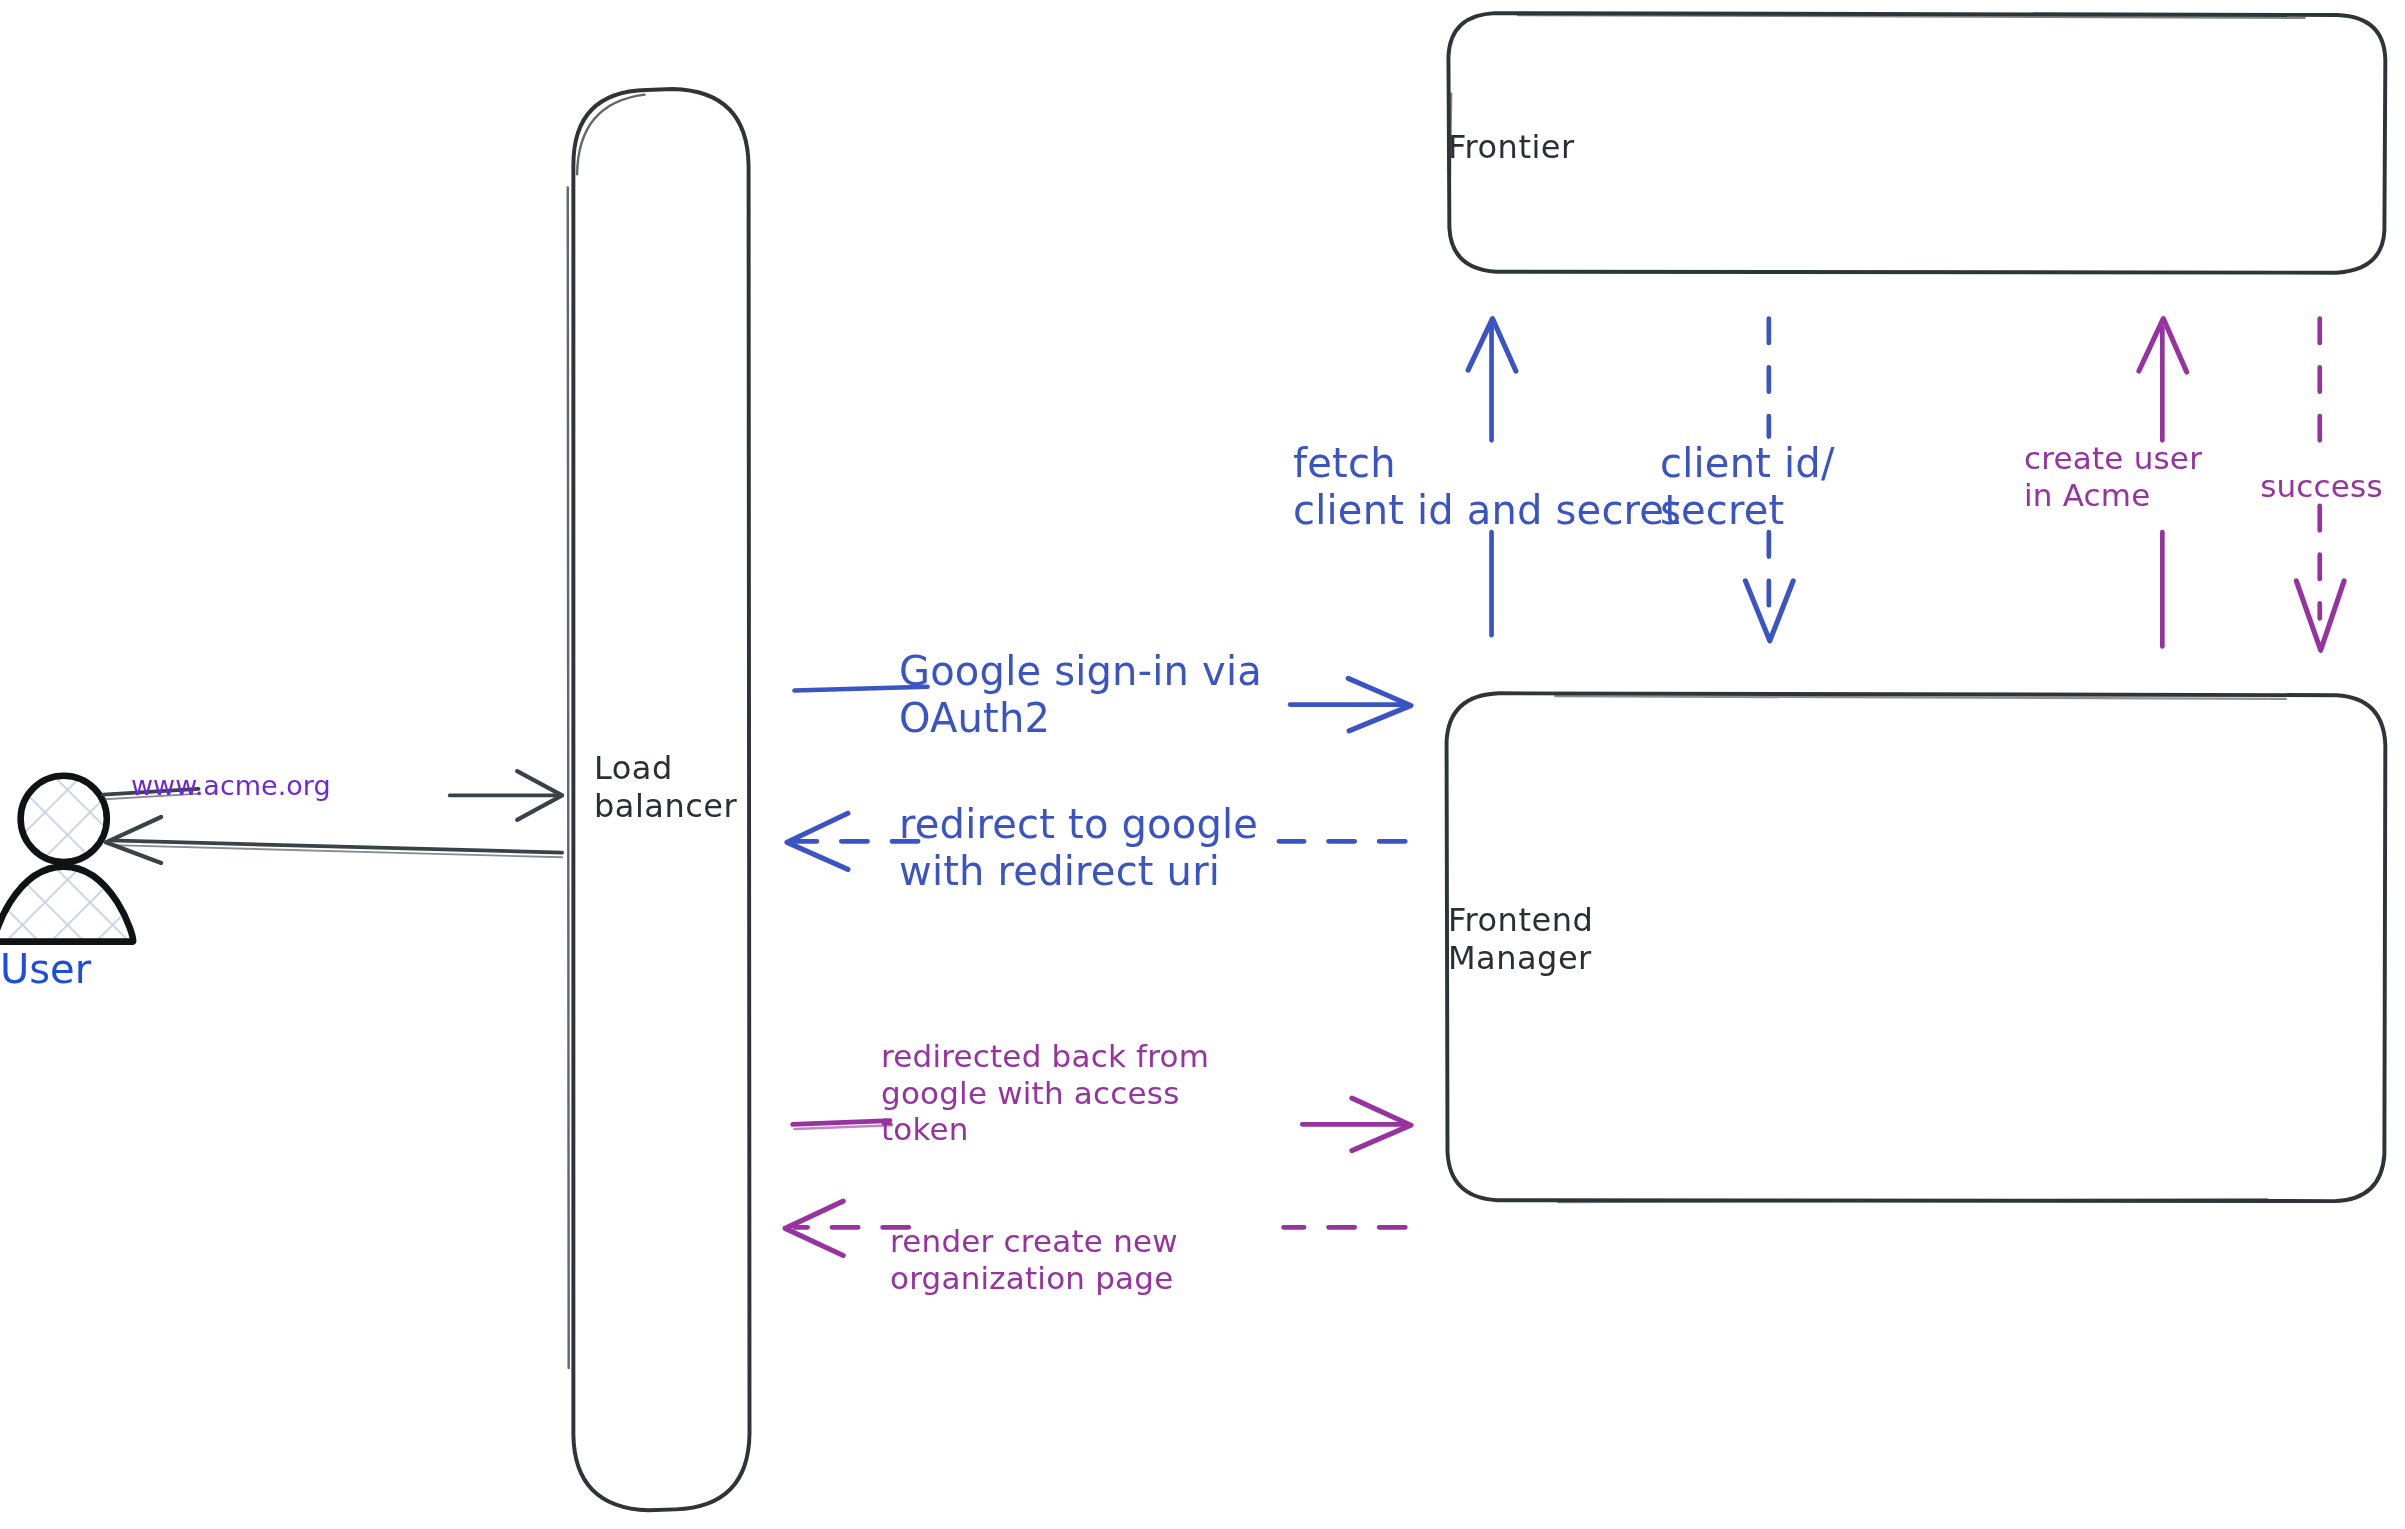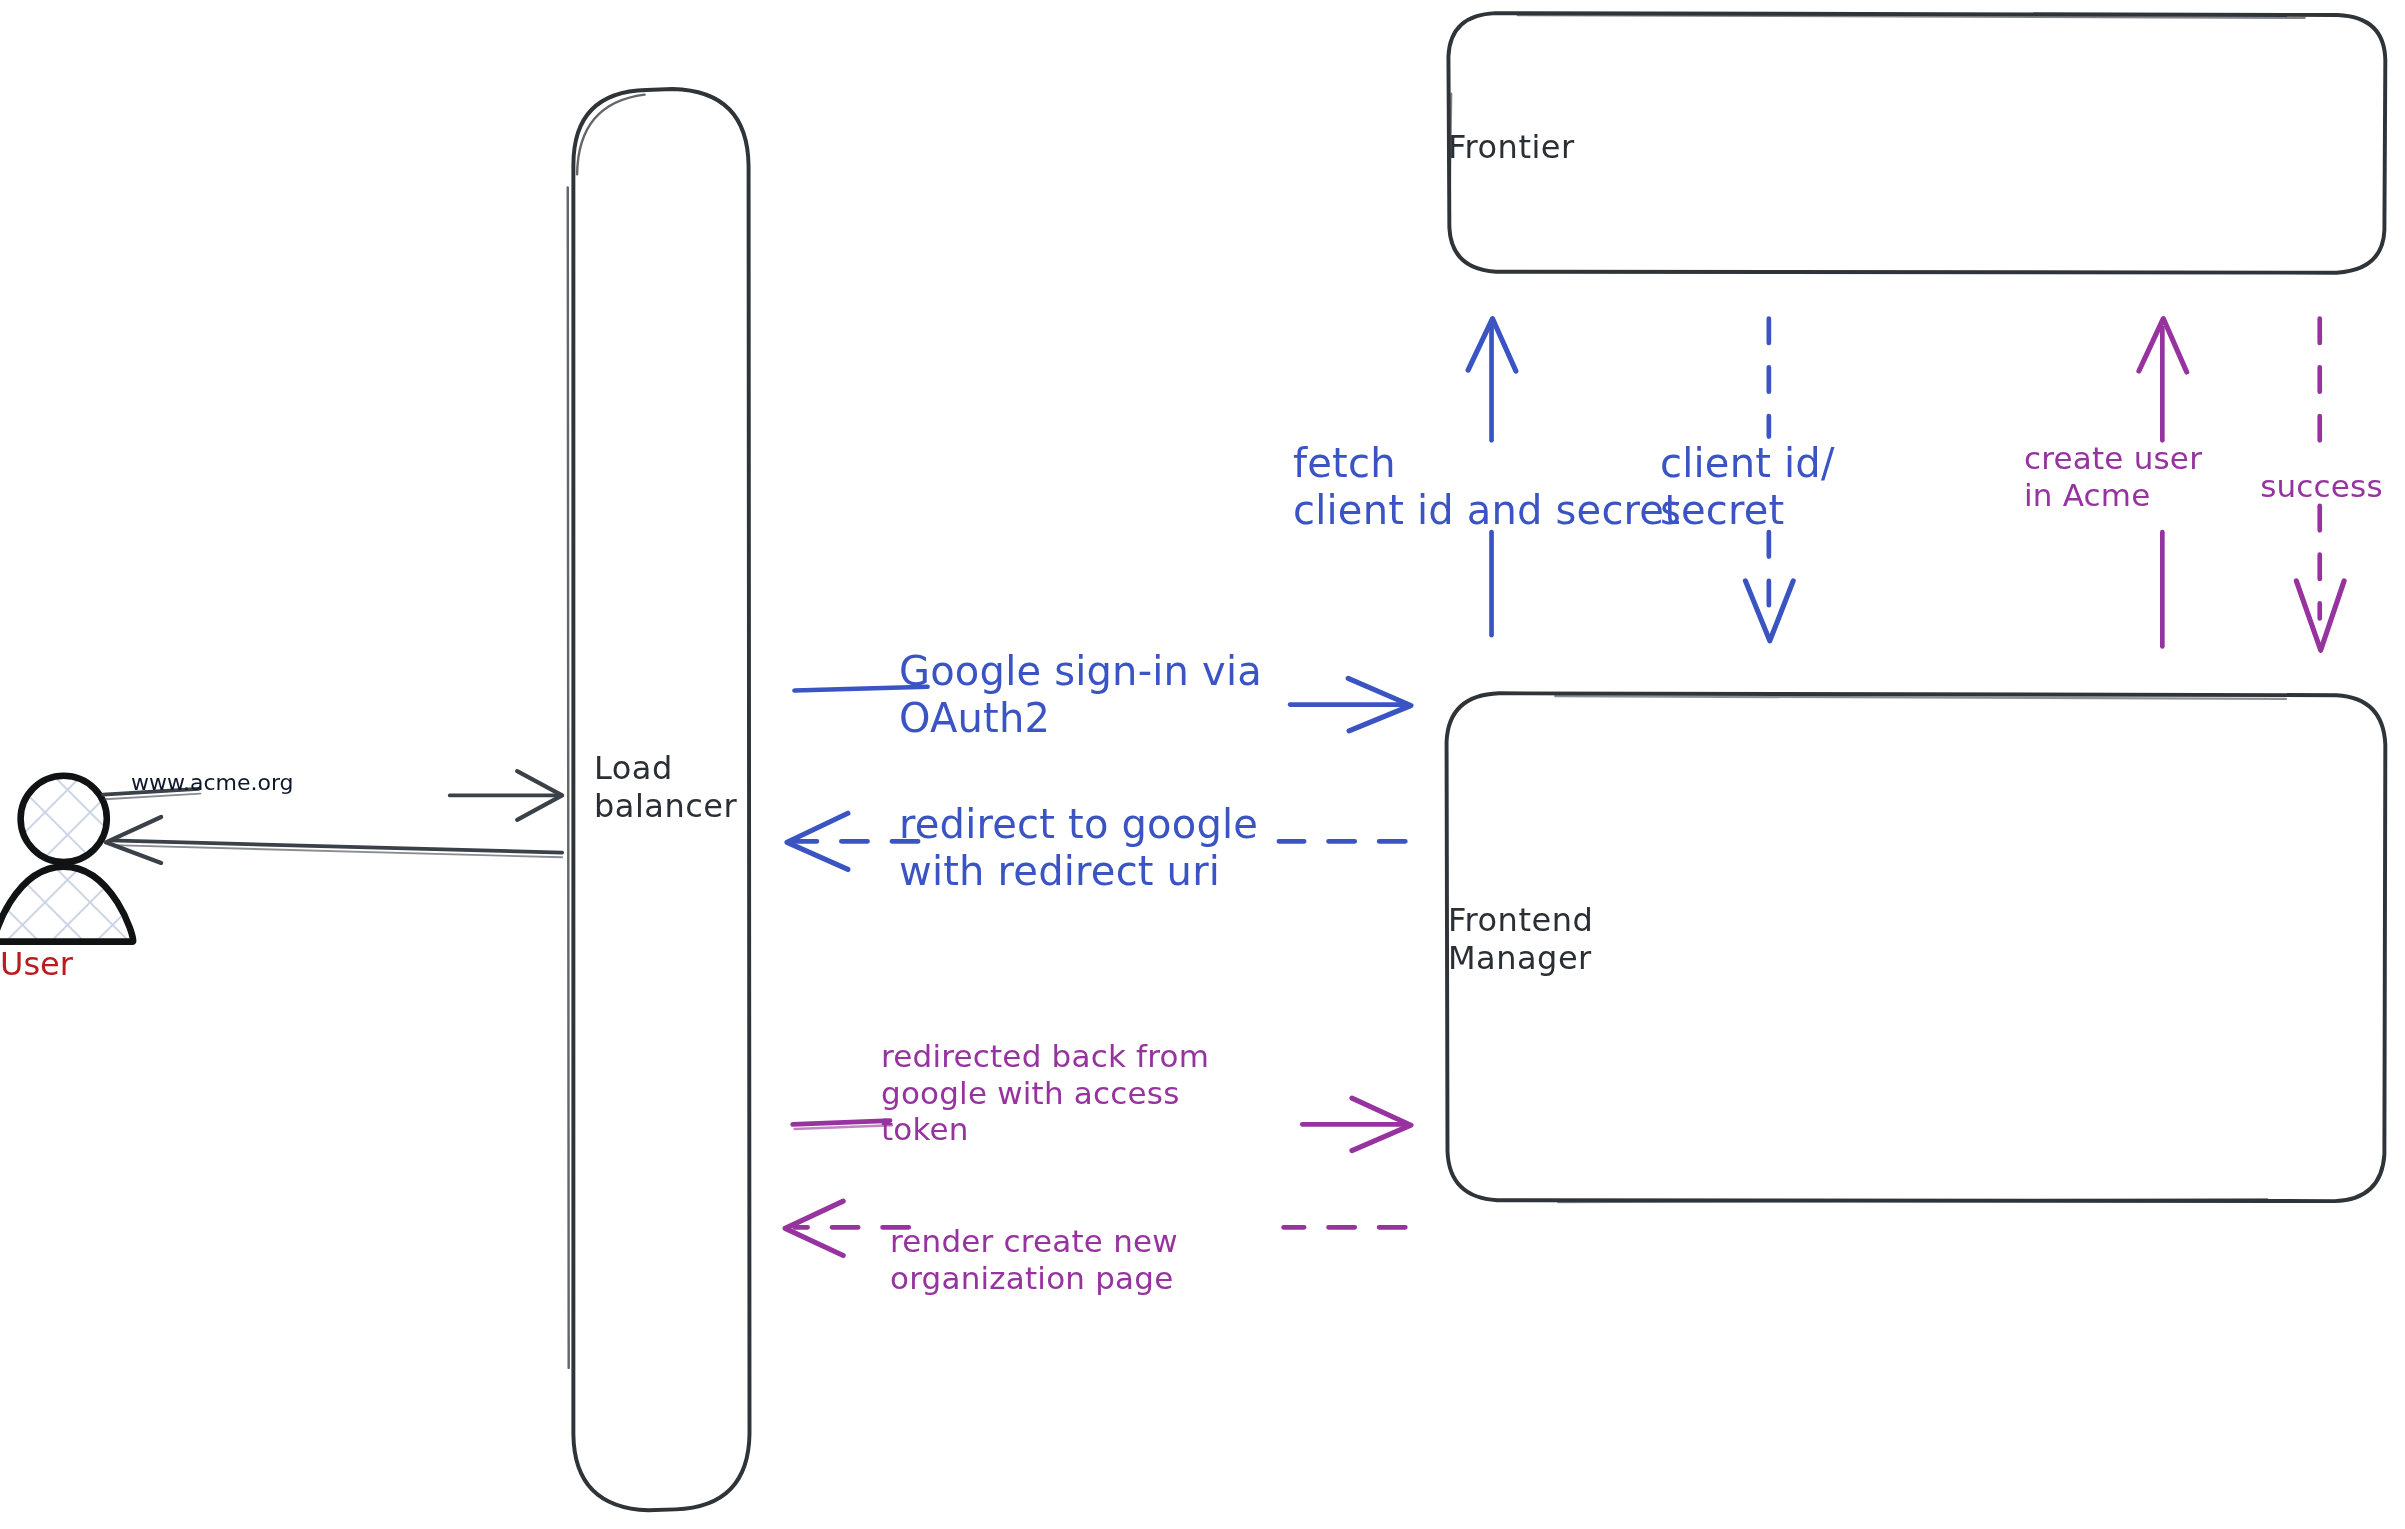--- a/index.html
+++ b/index.html
@@ -18,21 +18,21 @@
     white-space:pre;
     user-select:none;
   }
   .node-label{
     color:#2a2f35;
     font-size:32px;
     letter-spacing:0.5px;
   }
   .edge-label-blue{ color:#3b54c4; font-size:40px; letter-spacing:0.2px; }
   .edge-label-purple{ color:#97339f; font-size:31px; letter-spacing:0.2px; }
-  .actor-label{ color:#b91c1c; font-size:32px; }
+  .actor-label{ color:#1d4ed8; font-size:40px; }
 </style>
 </head>
 <body>
 
 <div class="canvas">
 
   <svg class="layer" viewBox="0 0 2567 1633" xmlns="http://www.w3.org/2000/svg">
     <defs>
       <pattern id="hatch" width="34" height="34" patternTransform="rotate(45)" patternUnits="userSpaceOnUse">
         <rect width="34" height="34" fill="#ffffff"></rect>
@@ -130,21 +130,21 @@
   <div class="lbl actor-label" style="left:0px;top:946px;width:131px;">User</div>
 
   <div class="lbl node-label" style="left:594px;top:750px;width:187px;">Load
 balancer</div>
 
   <div class="lbl node-label" style="left:1448px;top:129px;width:937px;">Frontier</div>
 
   <div class="lbl node-label" style="left:1448px;top:902px;width:937px;">Frontend
 Manager</div>
 
-  <div class="lbl" style="left:131px;top:770px;width:309px;color:#0f172a;font-size:22px;">www.acme.org</div>
+  <div class="lbl" style="left:131px;top:770px;width:309px;color:#6d28d9;font-size:27px;">www.acme.org</div>
 
   <div class="lbl edge-label-blue" style="left:899px;top:648px;width:394px;">Google sign-in via
 OAuth2</div>
 
   <div class="lbl edge-label-blue" style="left:899px;top:801px;width:394px;">redirect to google
 with redirect uri</div>
 
   <div class="lbl edge-label-purple" style="left:881px;top:1038px;width:412px;">redirected back from
 google with access
 token</div>

